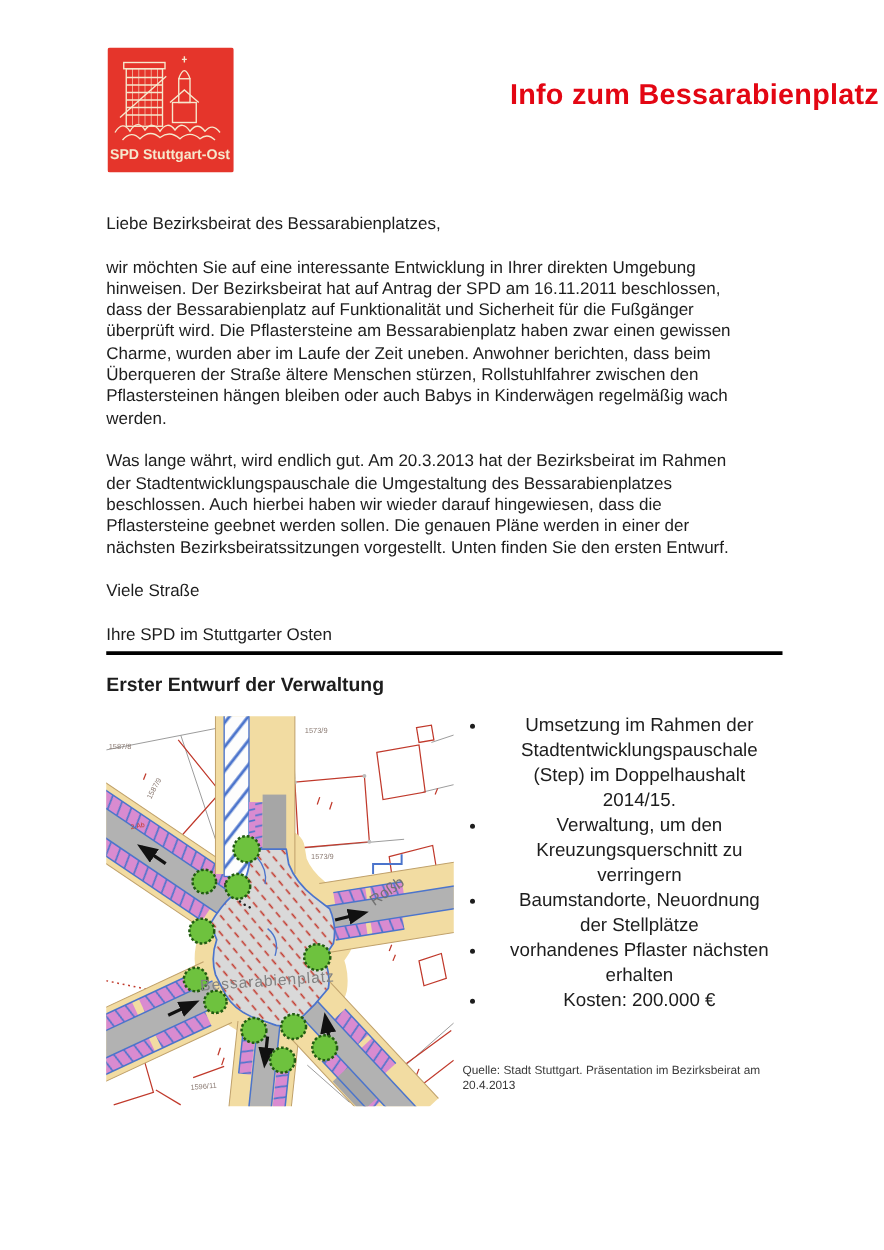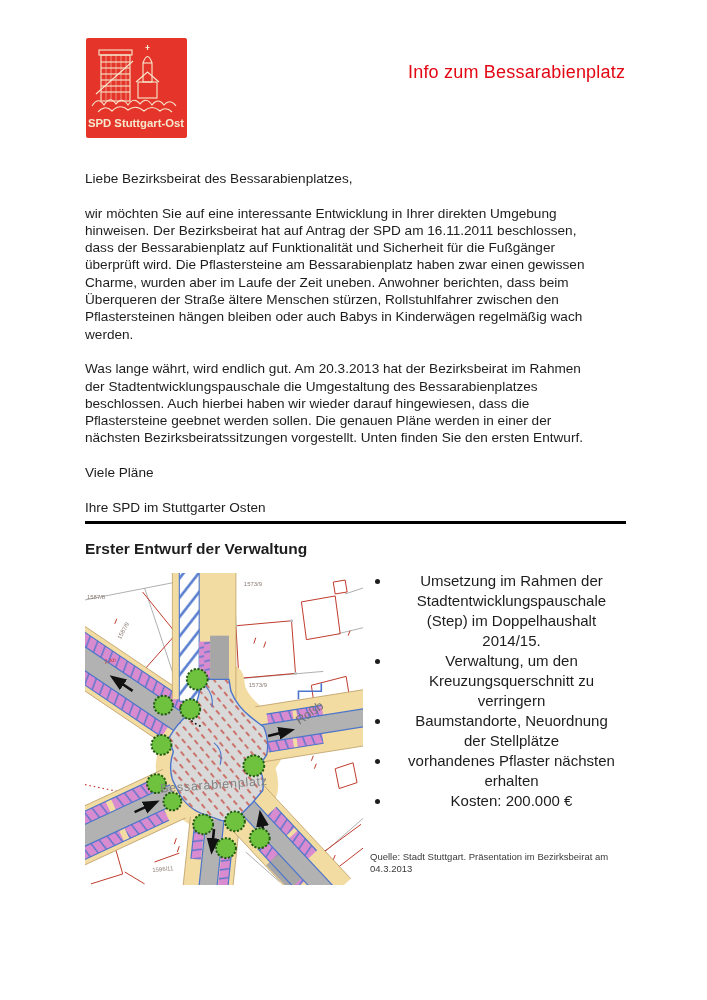--- a/index.html
+++ b/index.html
@@ -1,20 +1,20 @@
 <!DOCTYPE html>
 <html><head>
 <meta charset="utf-8">
 <style>
   html,body{margin:0;padding:0;background:#fff;}
   #page{position:relative;width:707px;height:1000px;background:#ffffff;
         font-family:"Liberation Sans",sans-serif;color:#1d1d1d;overflow:hidden;}
   
   #logo{position:absolute;left:86px;top:38px;width:101px;height:100px;}
-  #title{position:absolute;left:408px;top:62px;font-size:18px;font-weight:normal;
+  #title{position:absolute;left:408px;top:62px;font-size:23px;font-weight:bold;
          color:#e30613;letter-spacing:.2px;white-space:nowrap;}
   
   #letter{position:absolute;left:85px;top:170px;width:548px;font-size:13.6px;line-height:17.3px;}
   #letter p{margin:0 0 17.3px 0;white-space:pre-line;}
   
   #rule{position:absolute;left:85px;top:521px;width:541px;height:3px;background:#000;}
   #section-heading{position:absolute;left:85px;top:540px;font-size:15.5px;font-weight:bold;}
   
   #map-wrap{position:absolute;left:85px;top:573px;width:278px;height:312px;}
   #bullets{position:absolute;left:370px;top:571px;width:262px;}
@@ -70,21 +70,21 @@
 überprüft wird. Die Pflastersteine am Bessarabienplatz haben zwar einen gewissen
 Charme, wurden aber im Laufe der Zeit uneben. Anwohner berichten, dass beim
 Überqueren der Straße ältere Menschen stürzen, Rollstuhlfahrer zwischen den
 Pflastersteinen hängen bleiben oder auch Babys in Kinderwägen regelmäßig wach
 werden.</p>
     <p>Was lange währt, wird endlich gut. Am 20.3.2013 hat der Bezirksbeirat im Rahmen
 der Stadtentwicklungspauschale die Umgestaltung des Bessarabienplatzes
 beschlossen. Auch hierbei haben wir wieder darauf hingewiesen, dass die
 Pflastersteine geebnet werden sollen. Die genauen Pläne werden in einer der
 nächsten Bezirksbeiratssitzungen vorgestellt. Unten finden Sie den ersten Entwurf.</p>
-    <p>Viele Pläne</p>
+    <p>Viele Straße</p>
     <p>Ihre SPD im Stuttgarter Osten</p>
   </div>
 
   <div id="rule"></div>
   <div id="section-heading">Erster Entwurf der Verwaltung</div>
 
   <svg id="map-wrap" viewBox="0 0 280 312">
     <defs>
       <pattern id="pk" width="9" height="24" patternUnits="userSpaceOnUse">
         <rect width="9" height="24" fill="#d98bd0"></rect>
@@ -292,15 +292,15 @@
 verringern</li>
       <li>Baumstandorte, Neuordnung
 der Stellplätze</li>
       <li>vorhandenes Pflaster nächsten
 erhalten</li>
       <li>Kosten: 200.000 €</li>
     </ul>
   </div>
 
   <div id="source">Quelle: Stadt Stuttgart. Präsentation im Bezirksbeirat am
-04.3.2013</div>
+20.4.2013</div>
 
 </div>
 
 </body></html>

